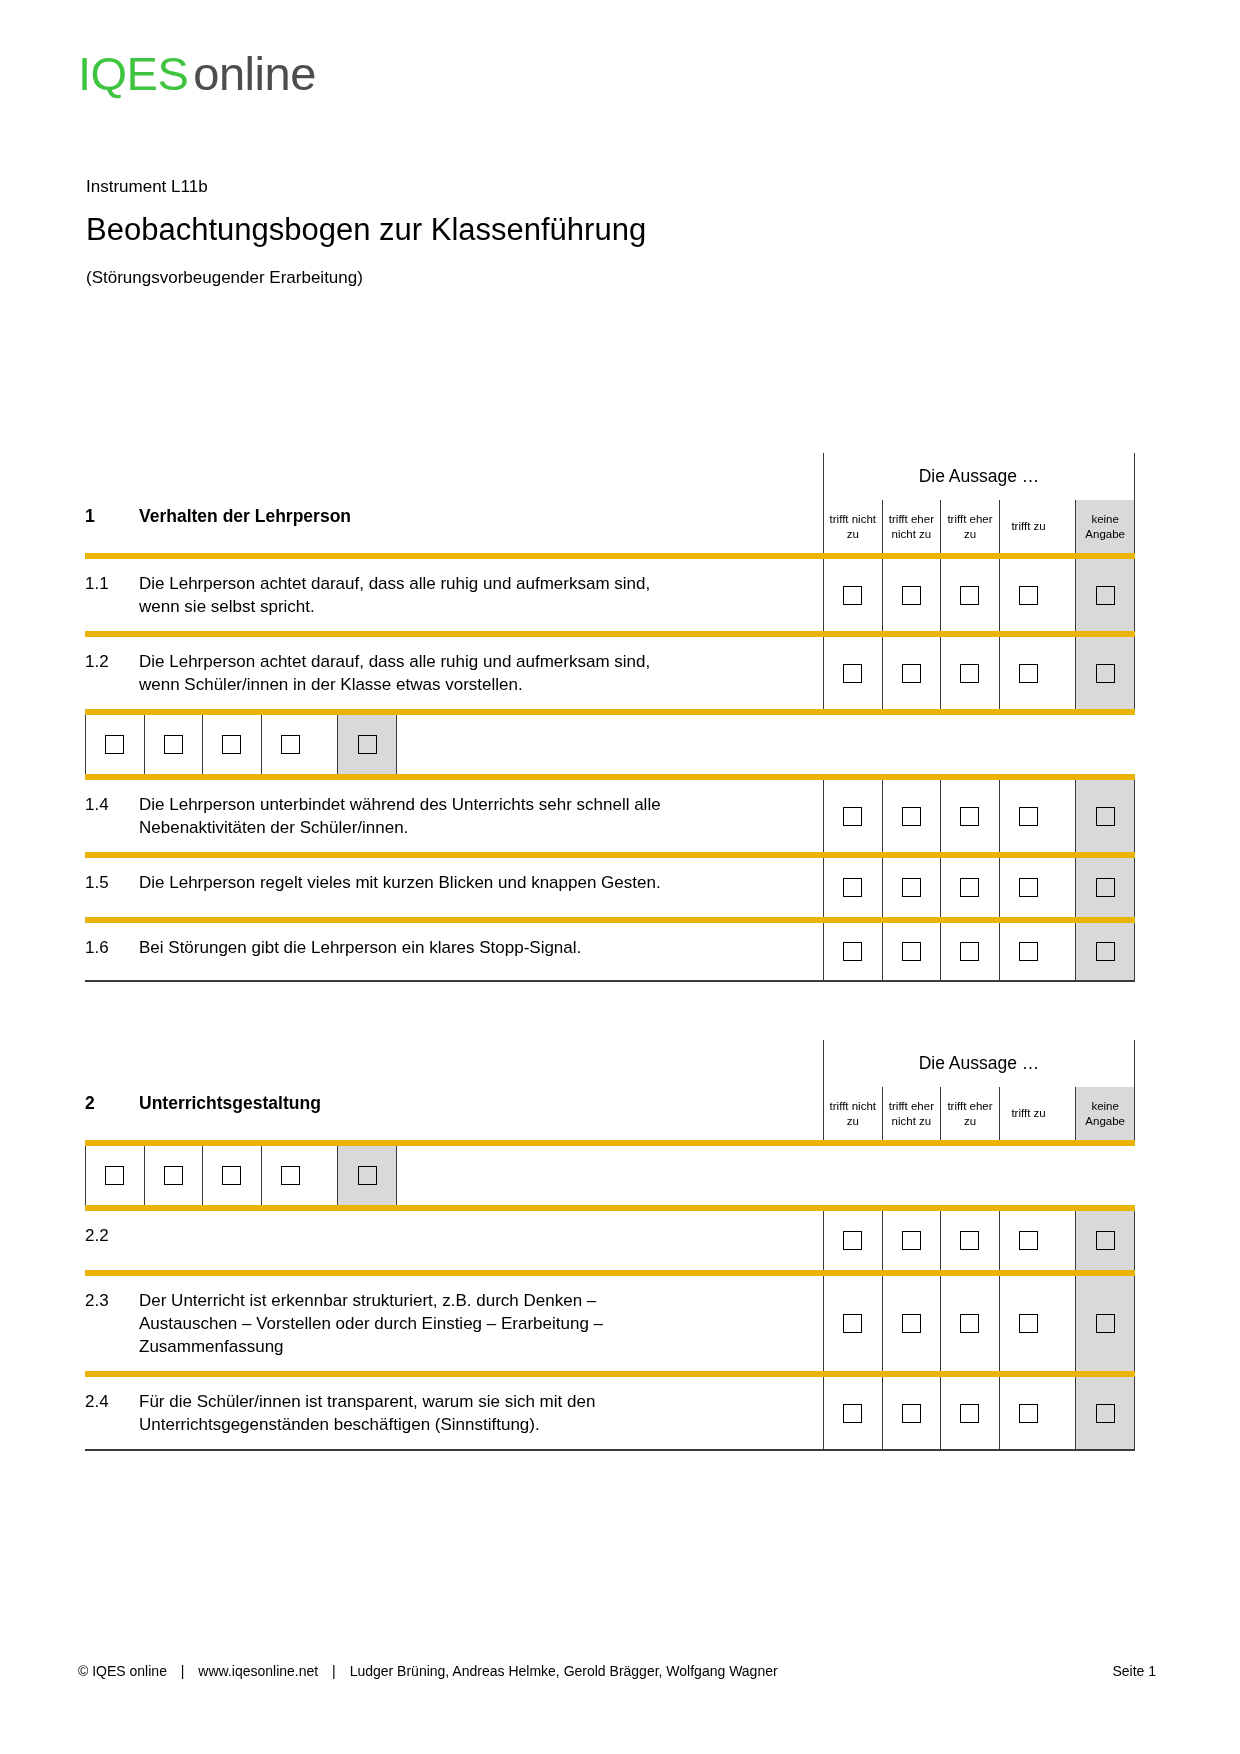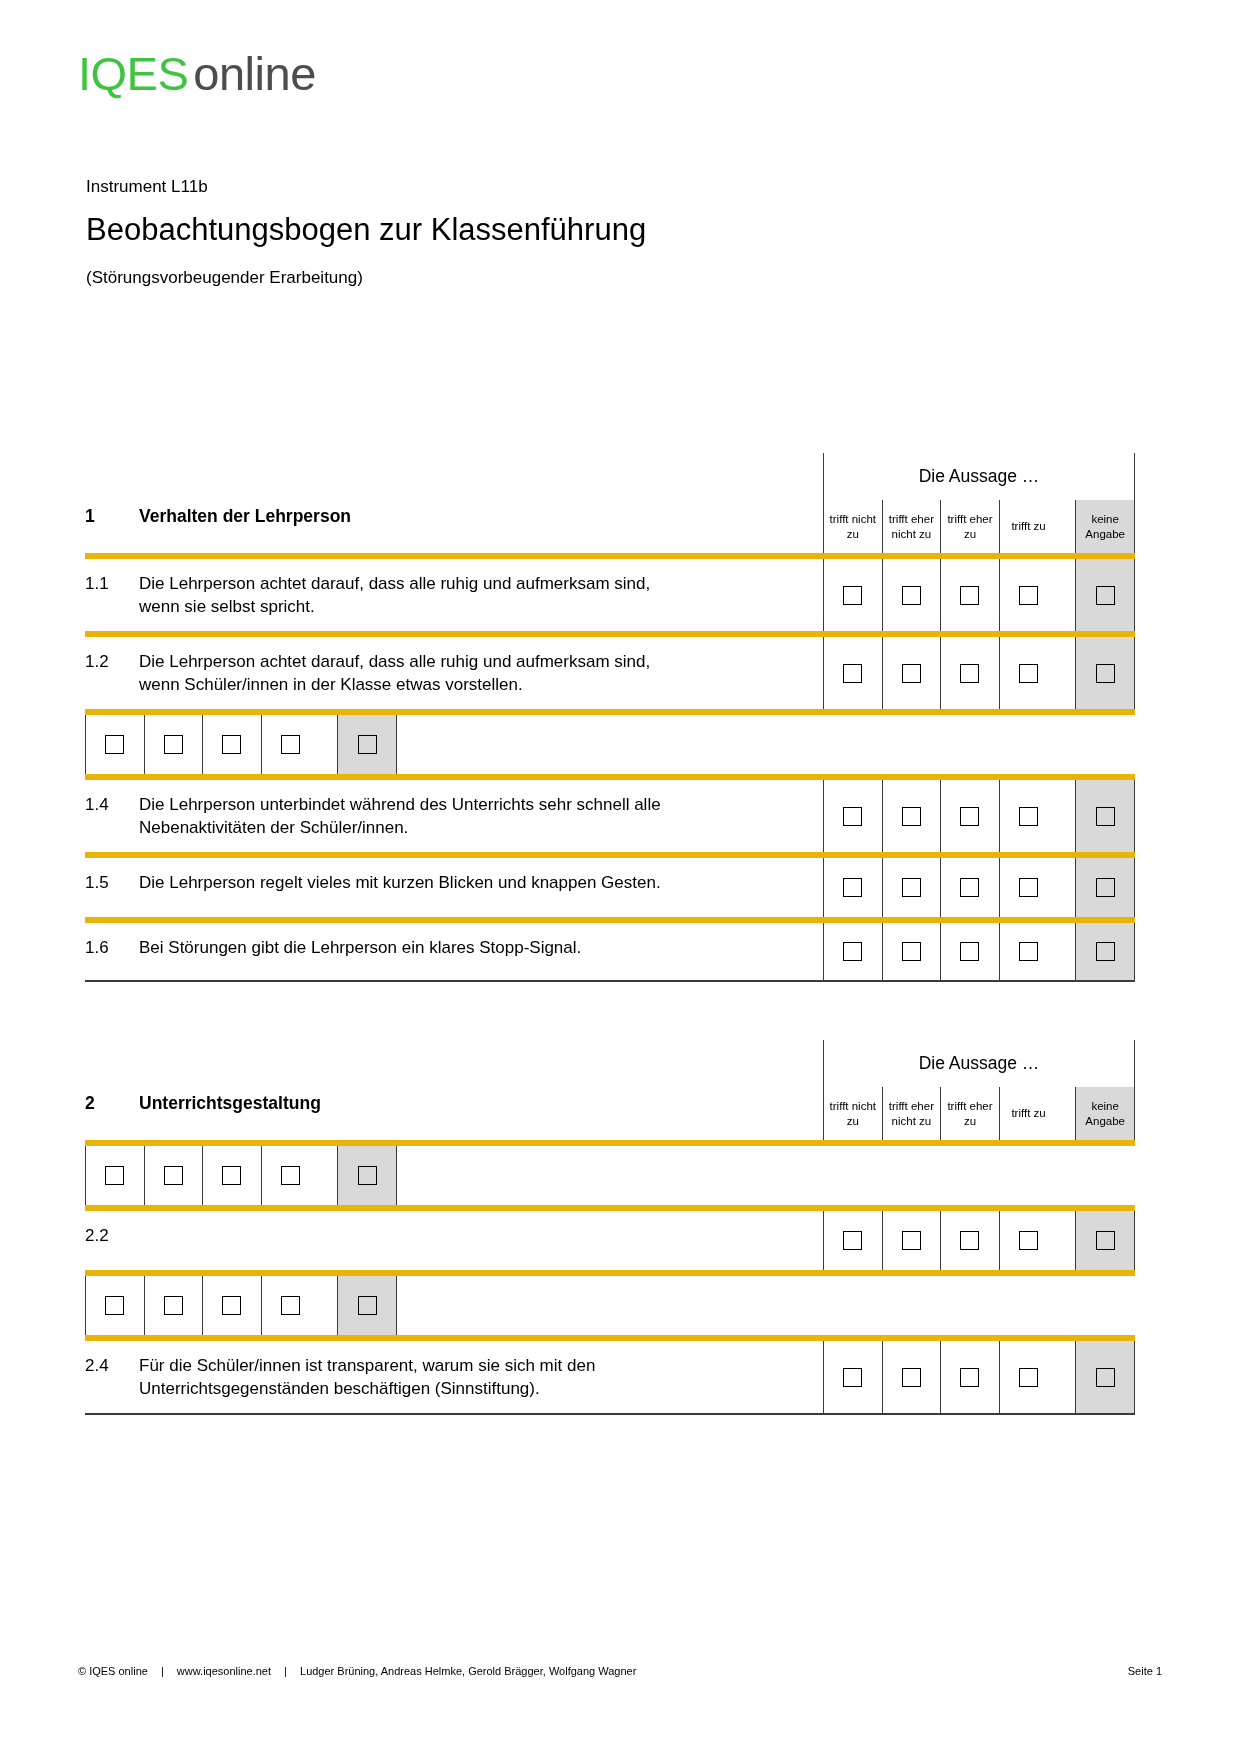--- a/index.html
+++ b/index.html
@@ -76,23 +76,23 @@
     display:flex; align-items:center; justify-content:center;
   }
   .cell + .cell { border-left:1.5px solid #3a3a3a; }
   .cb {
     width:19px; height:19px; box-sizing:border-box;
     border:1.6px solid #000; background:transparent; display:block;
   }
 
   
   .footer {
-    position:absolute; left:78px; right:78px; top:1662px;
+    position:absolute; left:78px; right:84px; top:1662px;
     display:flex; justify-content:space-between; align-items:baseline;
-    font-size:11px; line-height:18px;
+    font-size:14px; line-height:18px;
   }
   .footer .sep { margin:0 10px; }
 </style>
 </head>
 <body>
 
 <div class="page">
 
   <div class="logo">
     <span class="iqes">IQES</span><span class="online">online</span>
@@ -321,20 +321,26 @@
         <div class="cell">
             <span class="cb"></span>
           </div>
         <div class="cell gray">
             <span class="cb"></span>
           </div>
       </div>
     </div>
 
     <div class="trow">
+      <div class="stmt-col">
+        <span class="q-num">2.3</span>
+        <span class="q-text">Der Unterricht ist erkennbar strukturiert, z.B. durch Denken –
+Austauschen – Vorstellen oder durch Einstieg – Erarbeitung –
+Zusammenfassung</span>
+      </div>
       <div class="resp-cells">
         <div class="cell">
             <span class="cb"></span>
           </div>
         <div class="cell">
             <span class="cb"></span>
           </div>
         <div class="cell">
             <span class="cb"></span>
           </div>

